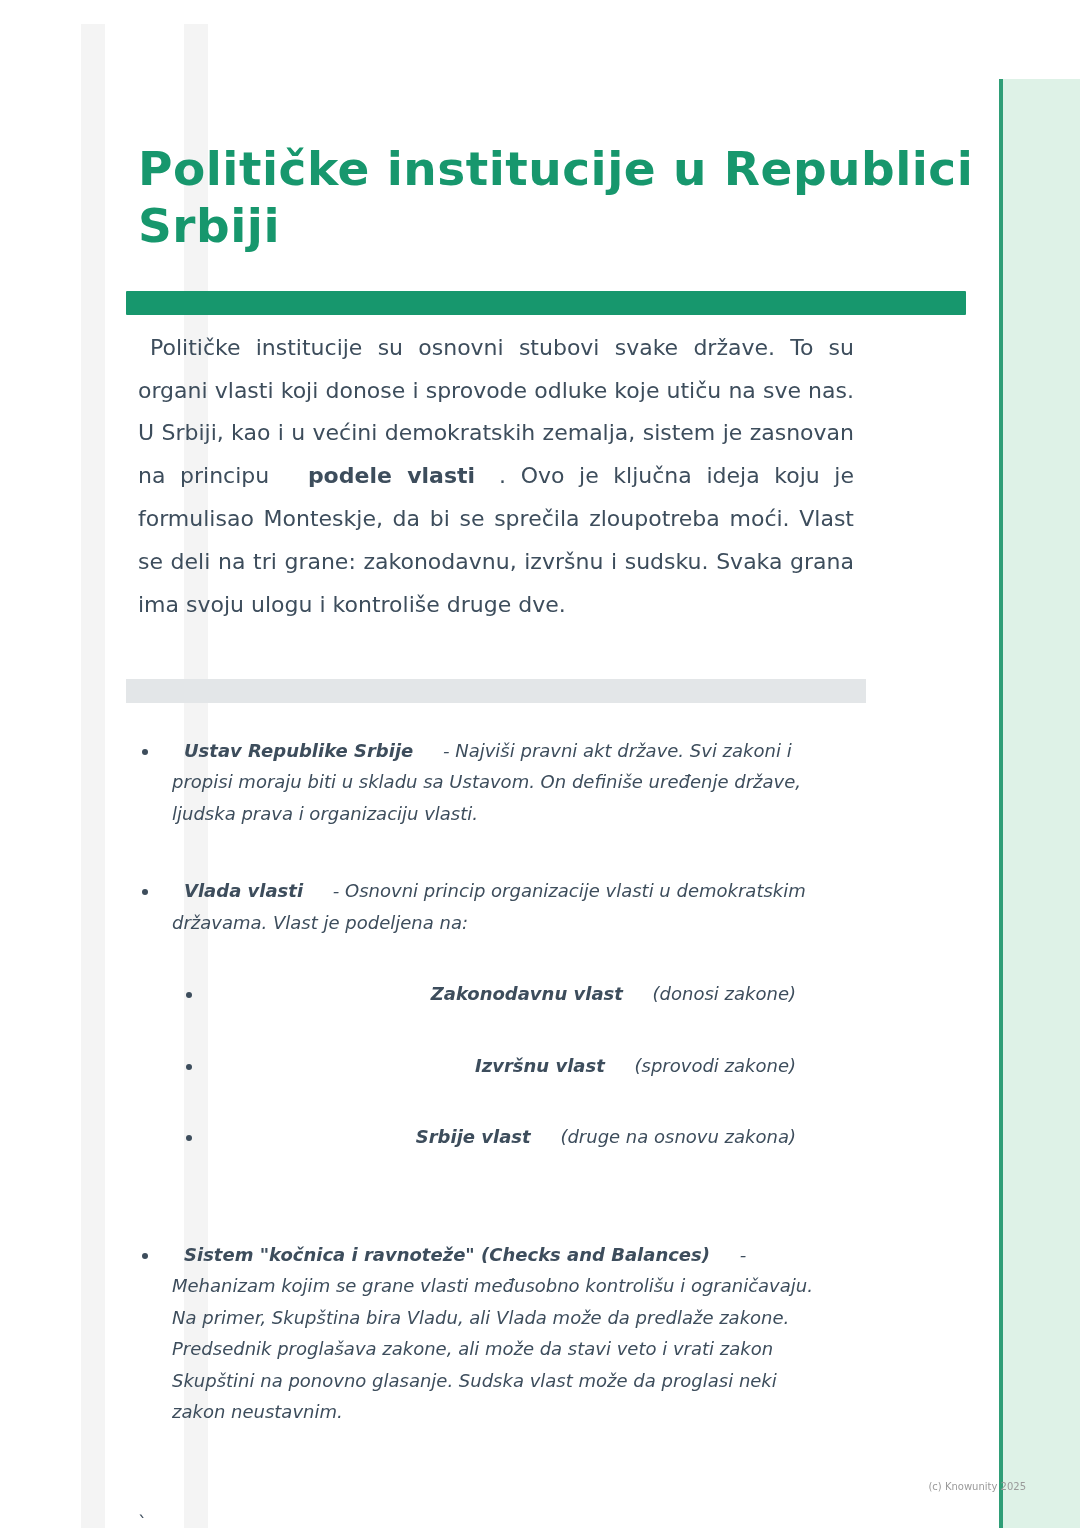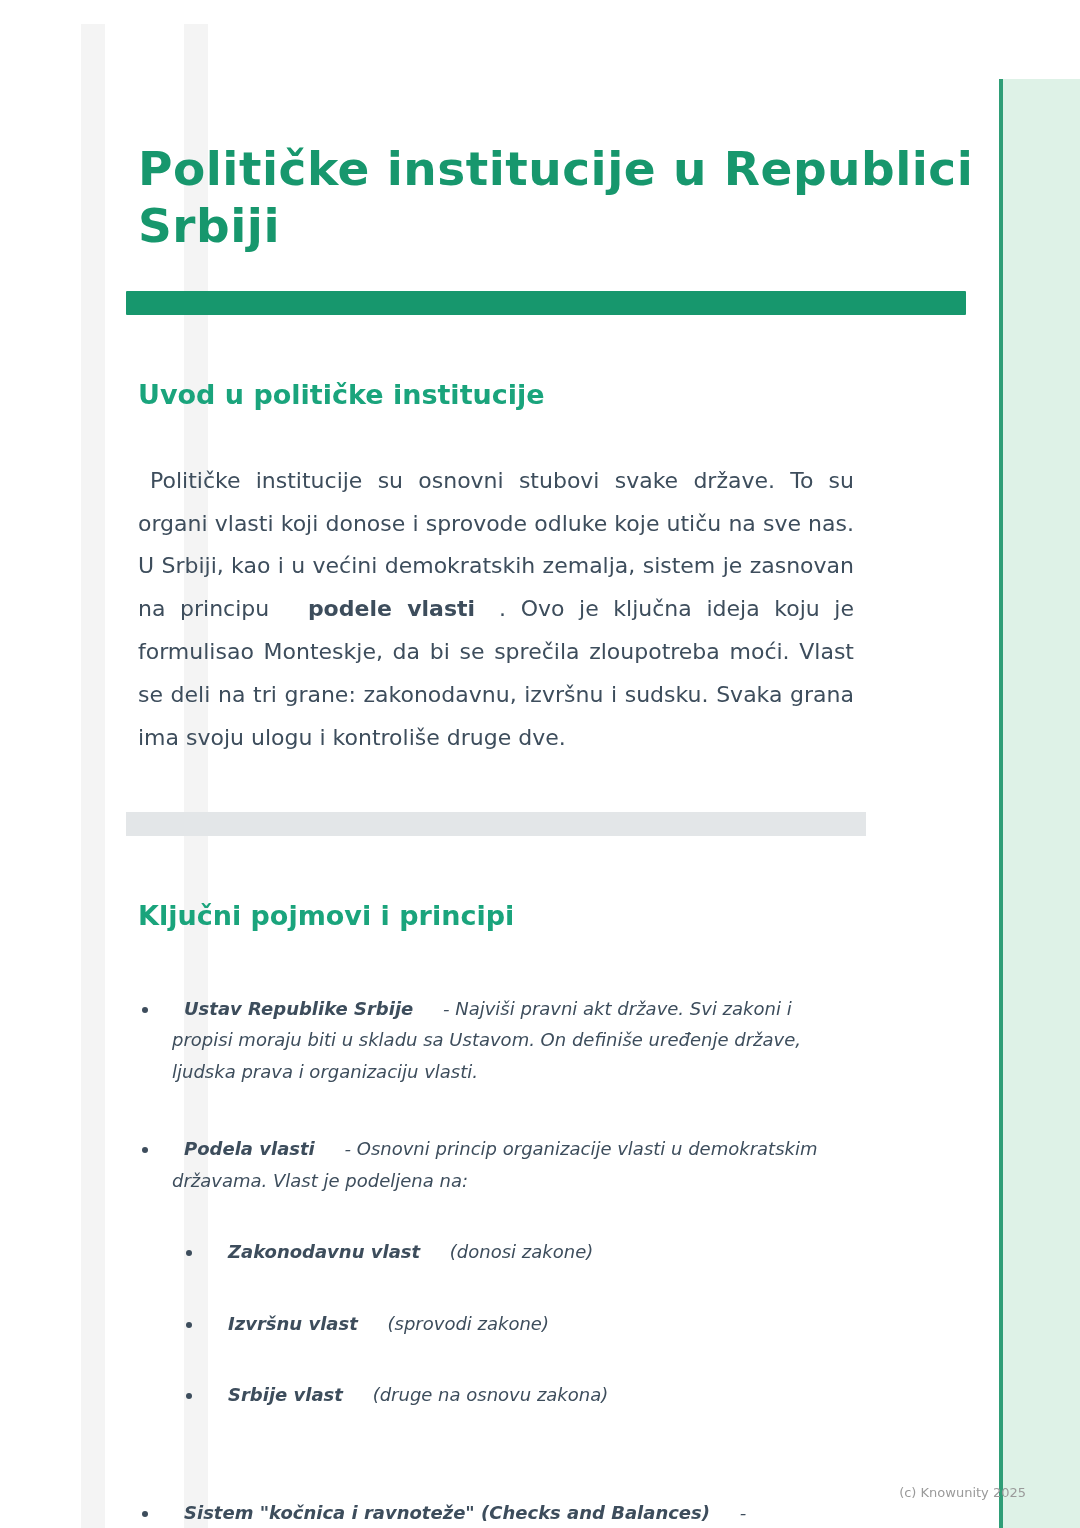--- a/index.html
+++ b/index.html
@@ -62,60 +62,58 @@
     padding-left:34px;width:730px;
     color:var(--body-text);
   }
   ul.bullets > li{
     font-size:18px;line-height:1.75;
     margin-bottom:22px;
     font-style:italic;
   }
   ul.sub-bullets{
     list-style:disc;
-    padding-left:32px;margin-top:16px;
+    padding-left:32px;margin-top:16px;text-align:right;
   }
   ul.sub-bullets > li{
     margin-bottom:16px;
   }
   .stray-char{
     color:var(--body-text);font-size:18px;margin-top:26px;
   }
   .footer-credit{
-    position:absolute;right:66px;bottom:40px;z-index:3;
-    font-size:13px;color:var(--footer-gray);
+    position:absolute;right:66px;bottom:48px;z-index:3;
+    font-size:10px;color:var(--footer-gray);
   }
 </style>
 </head>
 <body>
 
 <div class="page">
 
   <div class="paper-line l1"></div>
   <div class="paper-line l2"></div>
   <div class="side-band"></div>
 
   <div class="content">
 
     <h1 class="page-title">Političke institucije u Republici Srbiji</h1>
     <div class="title-rule"></div>
 
-    <h2 class="section-heading">Uvod u političke institucije</h2>
 
     <p class="para"><span>Političke institucije su osnovni stubovi svake države. To su organi vlasti koji donose i sprovode odluke koje utiču na sve nas. U Srbiji, kao i u većini demokratskih zemalja, sistem je zasnovan na principu </span><b>podele vlasti</b><span>. Ovo je ključna ideja koju je formulisao Monteskje, da bi se sprečila zloupotreba moći. Vlast se deli na tri grane: zakonodavnu, izvršnu i sudsku. Svaka grana ima svoju ulogu i kontroliše druge dve.</span></p>
 
 
     <div class="divider"></div>
 
-    <h2 class="section-heading">Ključni pojmovi i principi</h2>
 
     <ul class="bullets">
       <li><b>Ustav Republike Srbije</b><span> - Najviši pravni akt države. Svi zakoni i propisi moraju biti u skladu sa Ustavom. On definiše uređenje države, ljudska prava i organizaciju vlasti.</span></li>
 
-      <li><b>Podela vlasti</b><span> - Osnovni princip organizacije vlasti u demokratskim državama. Vlast je podeljena na:</span>
+      <li><b>Vlada vlasti</b><span> - Osnovni princip organizacije vlasti u demokratskim državama. Vlast je podeljena na:</span>
         <ul class="sub-bullets">
           <li><b>Zakonodavnu vlast</b><span> (donosi zakone)</span></li>
           <li><b>Izvršnu vlast</b><span> (sprovodi zakone)</span></li>
           <li><b>Srbije vlast</b><span> (druge na osnovu zakona)</span></li>
         </ul>
       </li>
 
       <li><b>Sistem "kočnica i ravnoteže" (Checks and Balances)</b><span> - Mehanizam kojim se grane vlasti međusobno kontrolišu i ograničavaju. Na primer, Skupština bira Vladu, ali Vlada može da predlaže zakone. Predsednik proglašava zakone, ali može da stavi veto i vrati zakon Skupštini na ponovno glasanje. Sudska vlast može da proglasi neki zakon neustavnim.</span></li>
     </ul>
 

